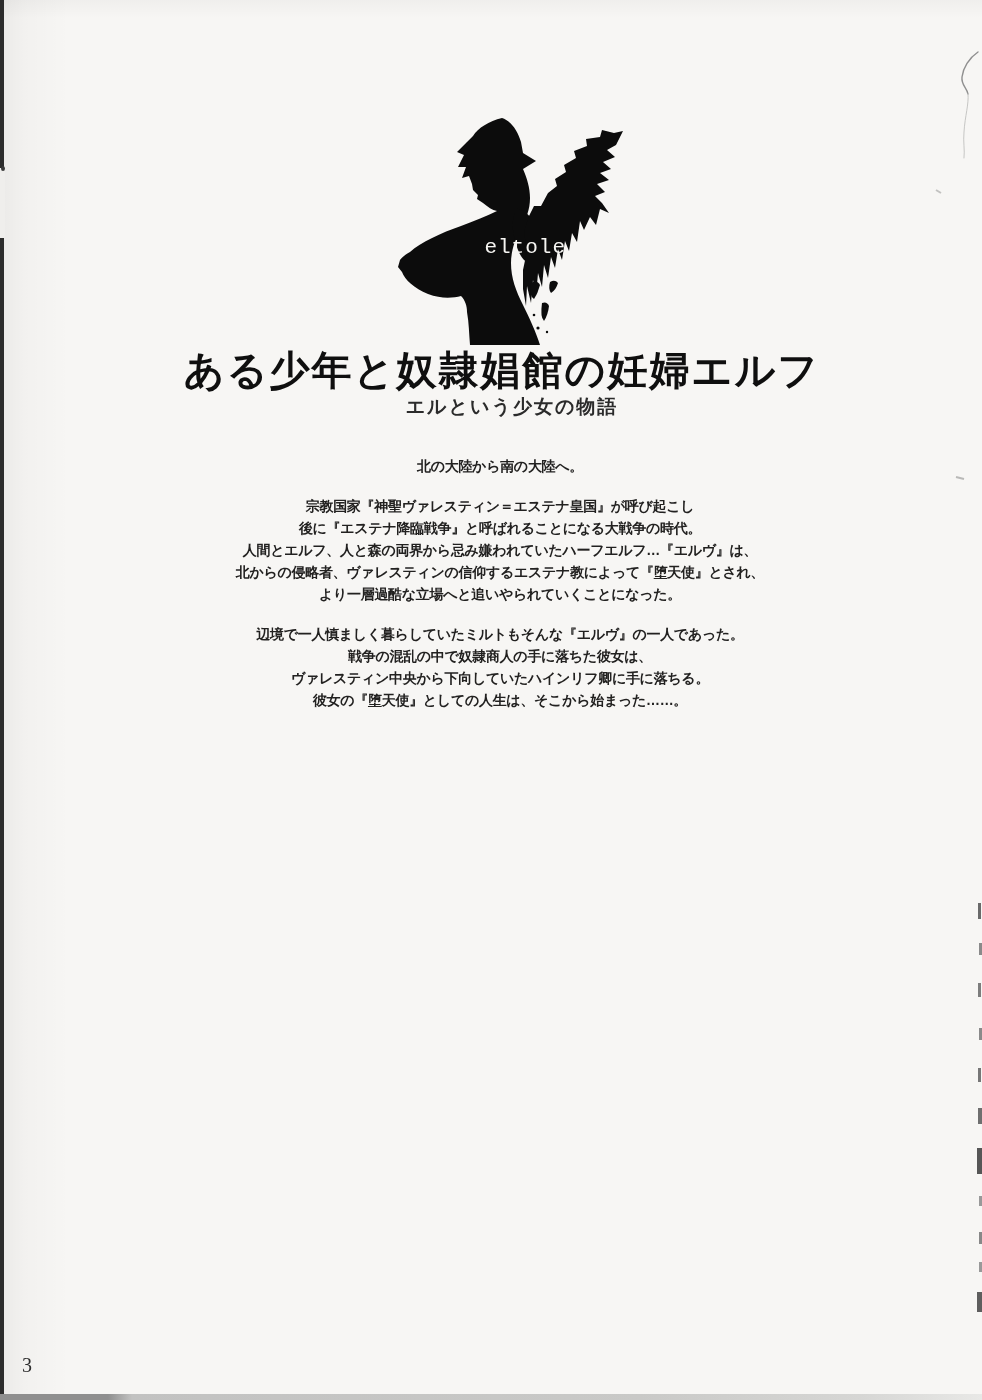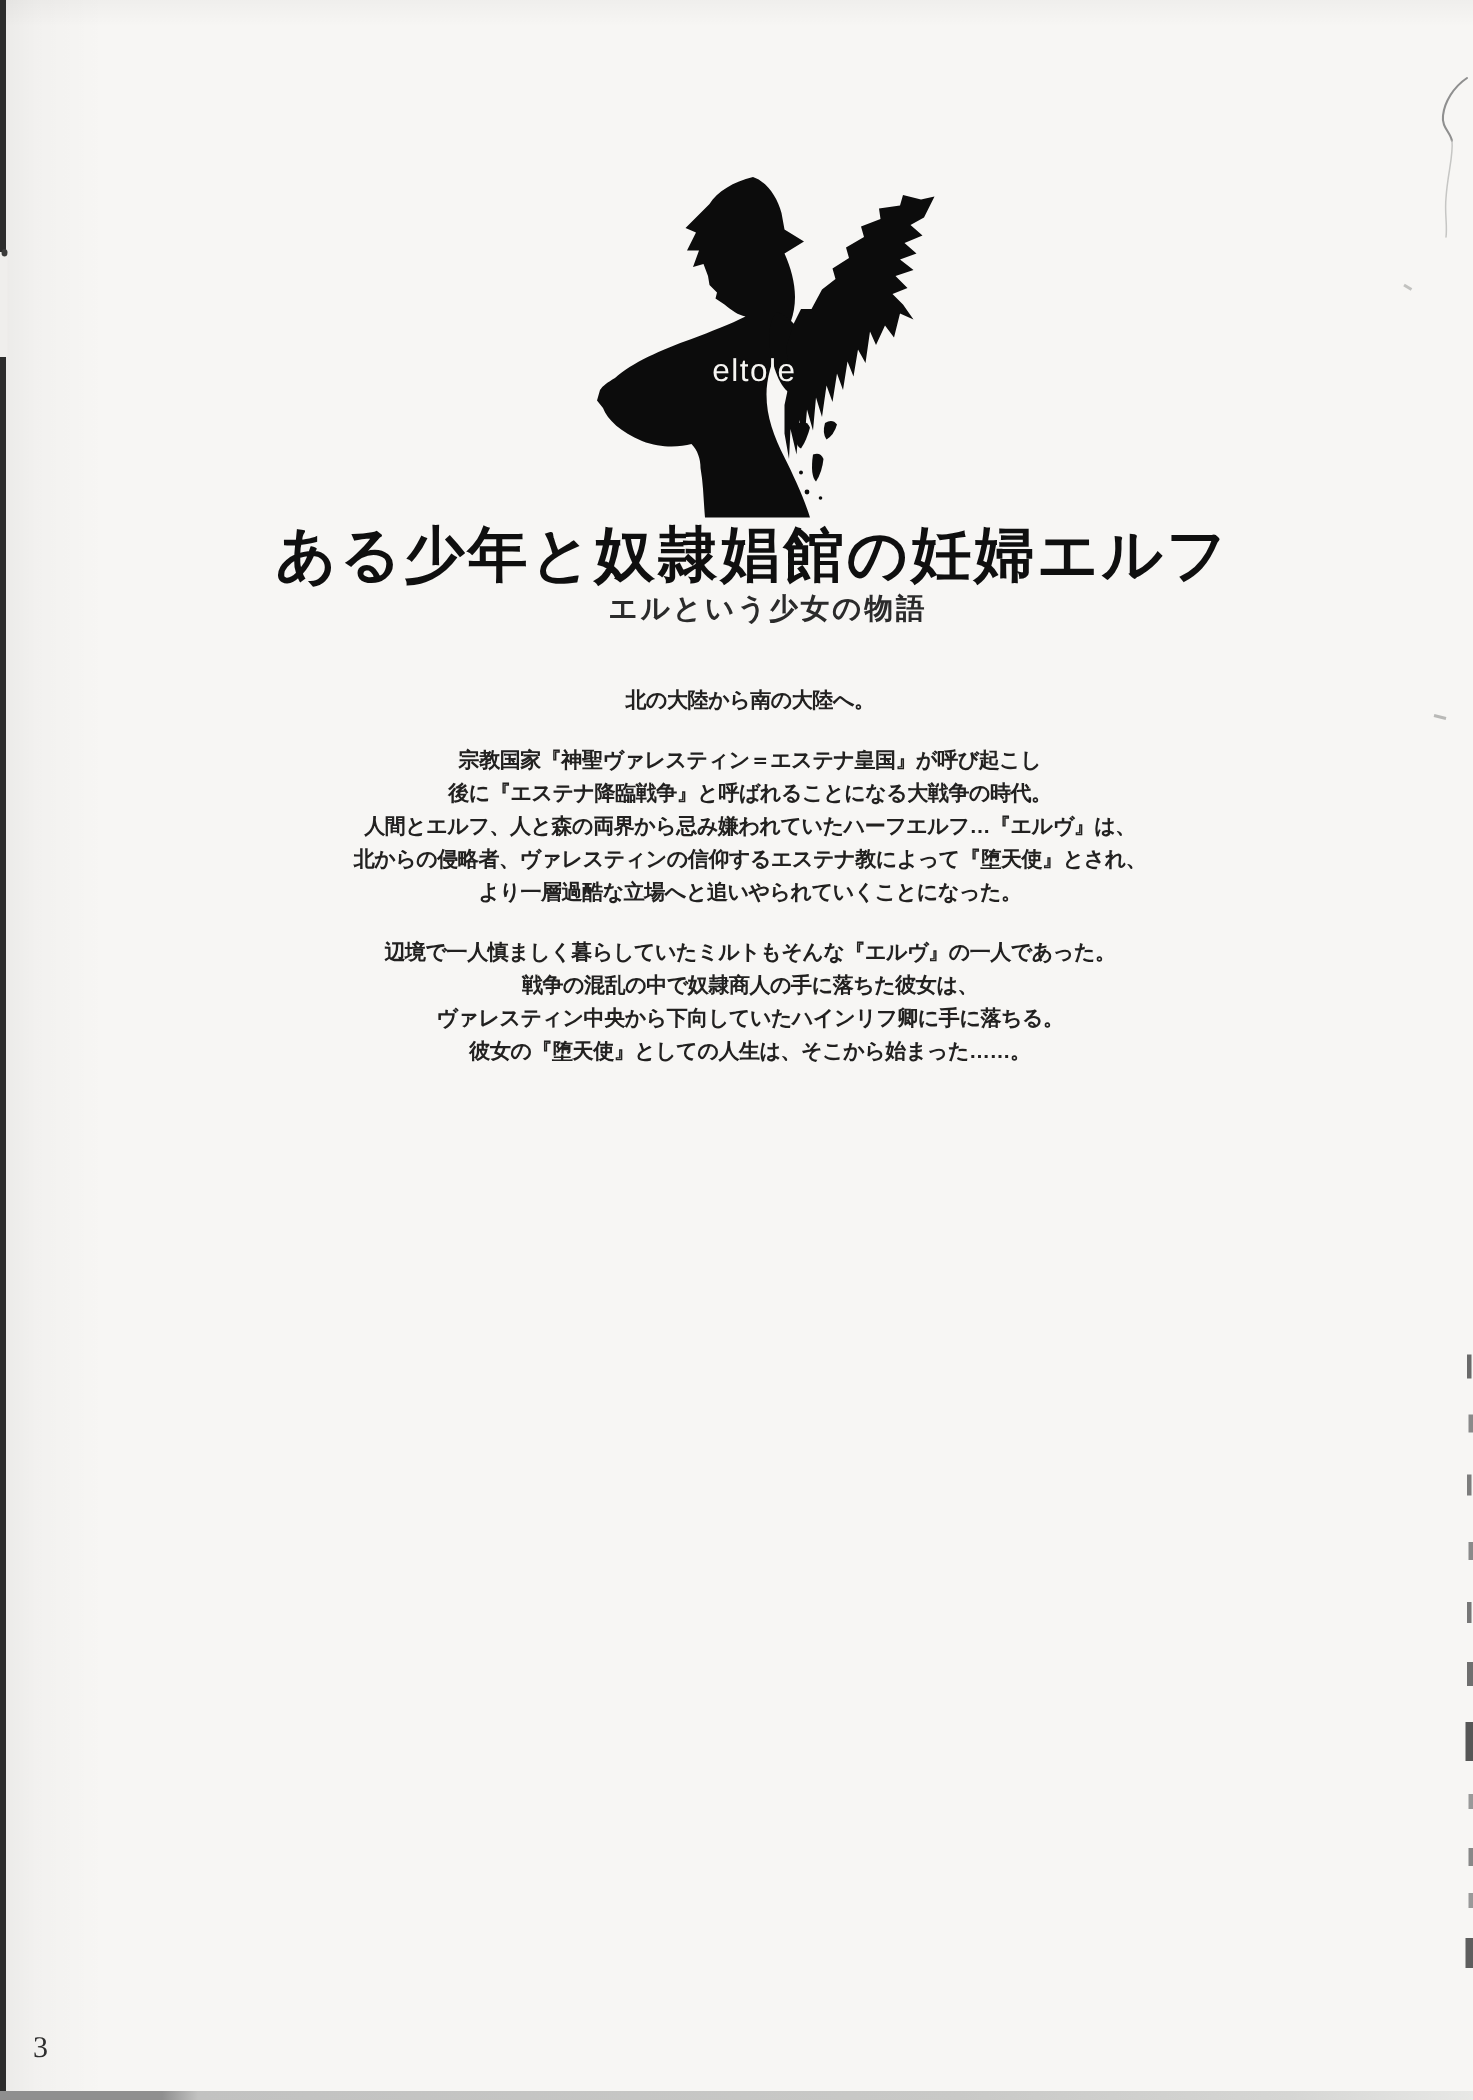--- a/index.html
+++ b/index.html
@@ -34,22 +34,22 @@
   
   .bottom-edge{
     position:absolute;left:0;bottom:0;height:6px;width:982px;
     background:linear-gradient(90deg,#8f8f8f 0px,#8f8f8f 108px,#c2c2c1 132px,#c9c9c7 640px,#d6d6d4 860px,#e8e8e6 982px);
   }
   
   .logo{position:absolute;left:390px;top:110px;width:270px;height:240px;}
   .logo svg{display:block;width:270px;height:240px;}
   .logo-text{
     position:absolute;left:440px;top:236px;width:126px;
-    text-align:center;
-    font-family:Liberation Sans, sans-serif;
+    text-align:right;
+    font-family:Liberation Mono, monospace;
     font-size:21px;letter-spacing:1px;
     color:#f6f5f2;
   }
   .title{
     position:absolute;left:0;top:346px;width:982px;height:48px;
     text-align:center;line-height:48px;
     font-size:40px;font-weight:900;letter-spacing:2px;
     color:#0f0f0f;
     transform:translateX(11px);
     white-space:nowrap;

